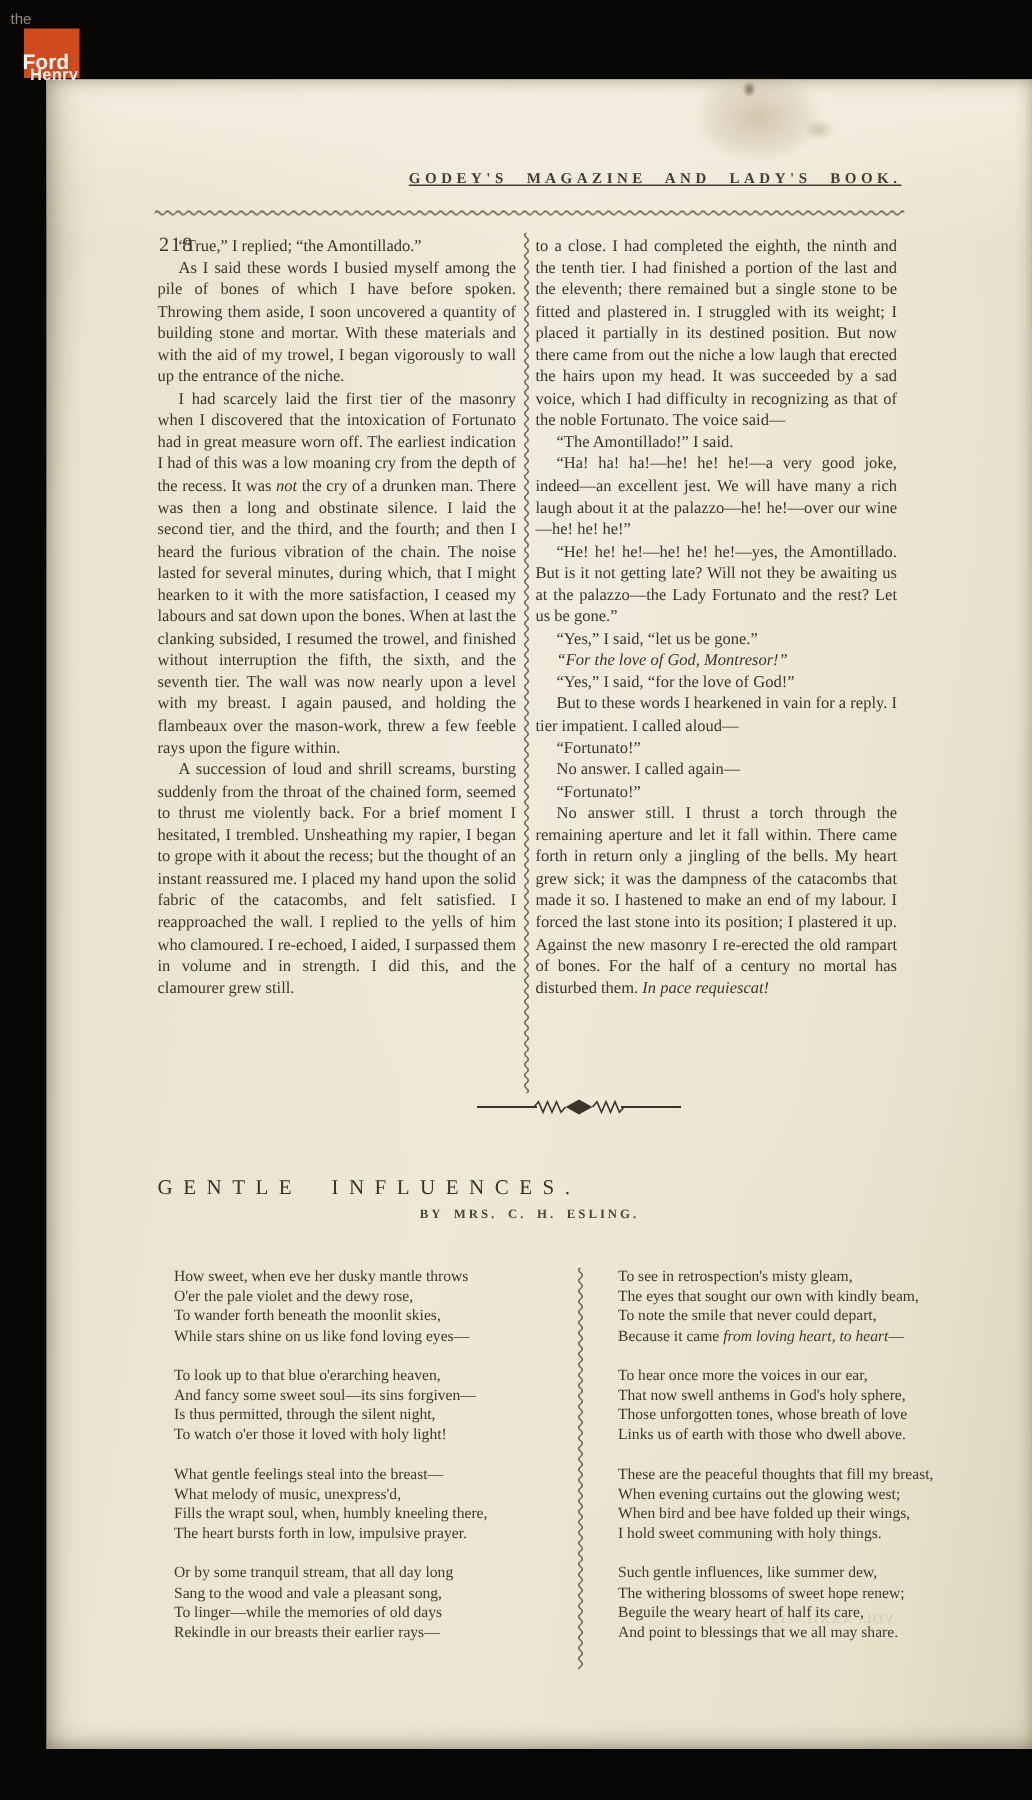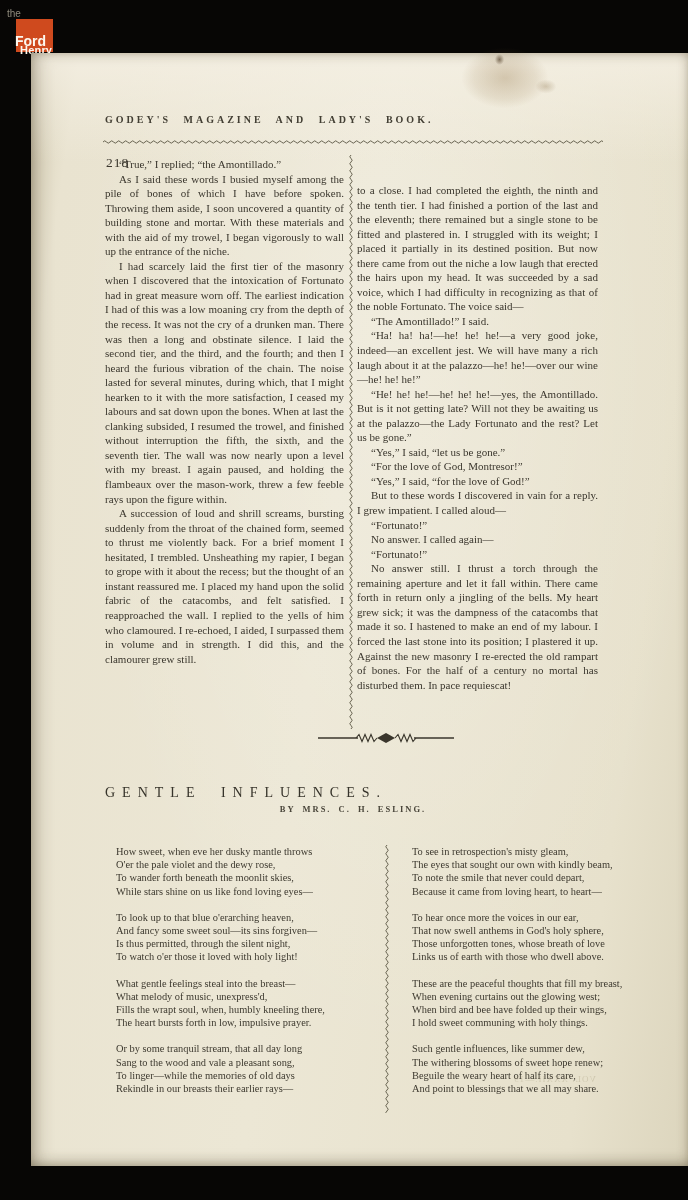--- a/index.html
+++ b/index.html
@@ -28,31 +28,31 @@
                 inset 0 6px 10px -6px rgba(120,105,70,.25);
   }
   .stain-a{position:absolute;left:418px;top:-14px;width:112px;height:78px;border-radius:50%;
     background:radial-gradient(closest-side,rgba(140,108,60,.30),rgba(140,108,60,.12) 55%,rgba(140,108,60,0) 78%);}
   .stain-dot{position:absolute;left:462px;top:-1px;width:13px;height:15px;border-radius:50%;
     background:radial-gradient(closest-side,rgba(66,46,22,.6),rgba(66,46,22,0) 72%);}
   .stain-b{position:absolute;left:501px;top:24px;width:28px;height:19px;border-radius:50%;
     background:radial-gradient(closest-side,rgba(125,95,52,.28),rgba(125,95,52,0) 75%);}
   
   .page-num{position:absolute;left:75px;top:57px;font-size:13.5px;letter-spacing:1px;color:#3b372d;margin-top:45px;}
-  .journal-title{position:absolute;left:74px;top:61px;width:496px;text-align:left;
-    font-size:10px;font-weight:bold;letter-spacing:3px;word-spacing:7px;color:#423e33;}
+  .journal-title{position:absolute;left:74px;top:61px;width:496px;text-align:right;
+    font-size:10px;font-weight:bold;letter-spacing:3px;word-spacing:7px;color:#423e33;text-decoration:underline;}
   .rule-top{position:absolute;left:72px;top:86px;}
   
   .story-col{position:absolute;top:104px;font-size:11px;line-height:14.55px;
     text-align:justify;color:#3a362d;}
   .story-left{left:74px;width:239px;}
   .story-right{left:326px;width:241px;}
   .story-col p{margin:0;text-indent:14px;}
-  .story-col p.noindent{text-indent:0;margin-top:26px;}
-  .story-col .ital, .poem .ital{}
+  .story-col p.noindent{text-indent:0;}
+  .story-col .ital, .poem .ital{font-style:italic;}
   .divider-story{position:absolute;left:317px;top:102px;}
   
   .ornament{position:absolute;left:287px;top:678px;}
   
   .poem-title{position:absolute;left:74px;top:732px;width:496px;text-align:left;
     font-size:14px;letter-spacing:7px;word-spacing:9px;color:#36332a;}
   .poem-byline{position:absolute;left:74px;top:751px;width:496px;text-align:center;
     font-size:8.5px;font-weight:bold;letter-spacing:2px;word-spacing:3px;color:#4a463b;}
   .poem{position:absolute;top:792px;font-size:10.4px;line-height:13.2px;color:#3d392f;}
   .poem-left{left:85px;width:250px;}
@@ -109,21 +109,21 @@
   </svg>
 
   <div class="story-col story-right">
     <p class="noindent">to a close. I had completed the eighth, the ninth and the tenth tier. I had finished a portion of the last and the eleventh; there remained but a single stone to be fitted and plastered in. I struggled with its weight; I placed it partially in its destined position. But now there came from out the niche a low laugh that erected the hairs upon my head. It was succeeded by a sad voice, which I had difficulty in recognizing as that of the noble Fortunato. The voice said—</p>
     <p>“The Amontillado!” I said.</p>
     <p>“Ha! ha! ha!—he! he! he!—a very good joke, indeed—an excellent jest. We will have many a rich laugh about it at the palazzo—he! he!—over our wine—he! he! he!”</p>
     <p>“He! he! he!—he! he! he!—yes, the Amontillado. But is it not getting late? Will not they be awaiting us at the palazzo—the Lady Fortunato and the rest? Let us be gone.”</p>
     <p>“Yes,” I said, “let us be gone.”</p>
     <p class="ital">“For the love of God, Montresor!”</p>
     <p>“Yes,” I said, “for the love of God!”</p>
-    <p>But to these words I discovered in vain for a reply. I grew impatient. I called aloud—</p>
+    <p>But to these words I hearkened in vain for a reply. I tier impatient. I called aloud—</p>
     <p>“Fortunato!”</p>
     <p>No answer. I called again—</p>
     <p>“Fortunato!”</p>
     <p><span>No answer still. I thrust a torch through the remaining aperture and let it fall within. There came forth in return only a jingling of the bells. My heart grew sick; it was the dampness of the catacombs that made it so. I hastened to make an end of my labour. I forced the last stone into its position; I plastered it up. Against the new masonry I re-erected the old rampart of bones. For the half of a century no mortal has disturbed them. </span><span class="ital">In pace requiescat!</span></p>
   </div>
 
   <svg class="ornament" width="136" height="14">
     <line x1="0" y1="7" x2="40" y2="7" stroke="#3a362c" stroke-width="1.4"></line>
     <polyline points="38,7 41,3.5 44,10.5 47,3.5 50,10.5 53,3.5 56,10.5 59,7" fill="none" stroke="#3a362c" stroke-width="1.1"></polyline>
     <polygon points="59,7 68,2 77,7 68,12" fill="#3a362c"></polygon>

